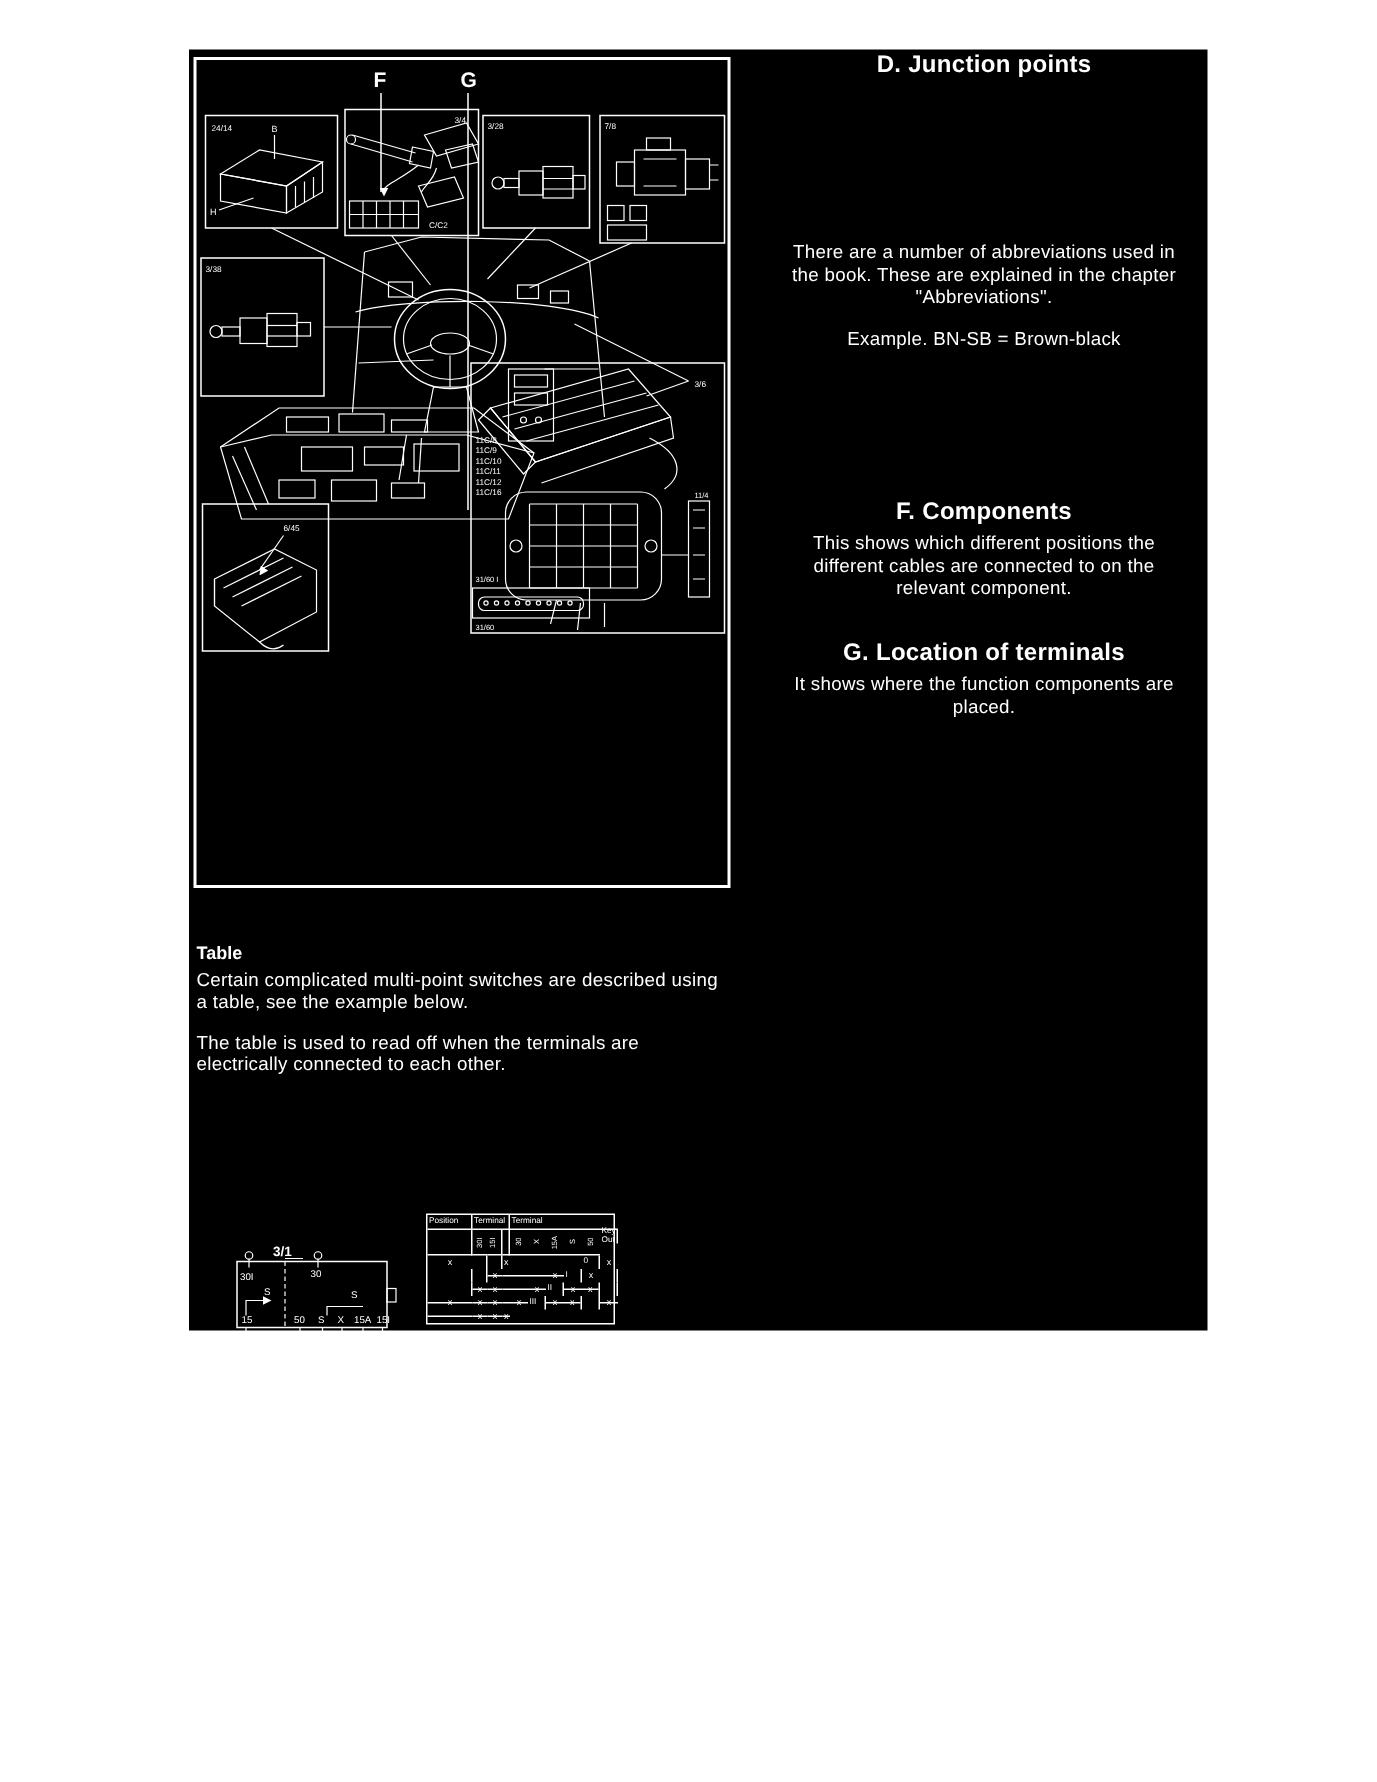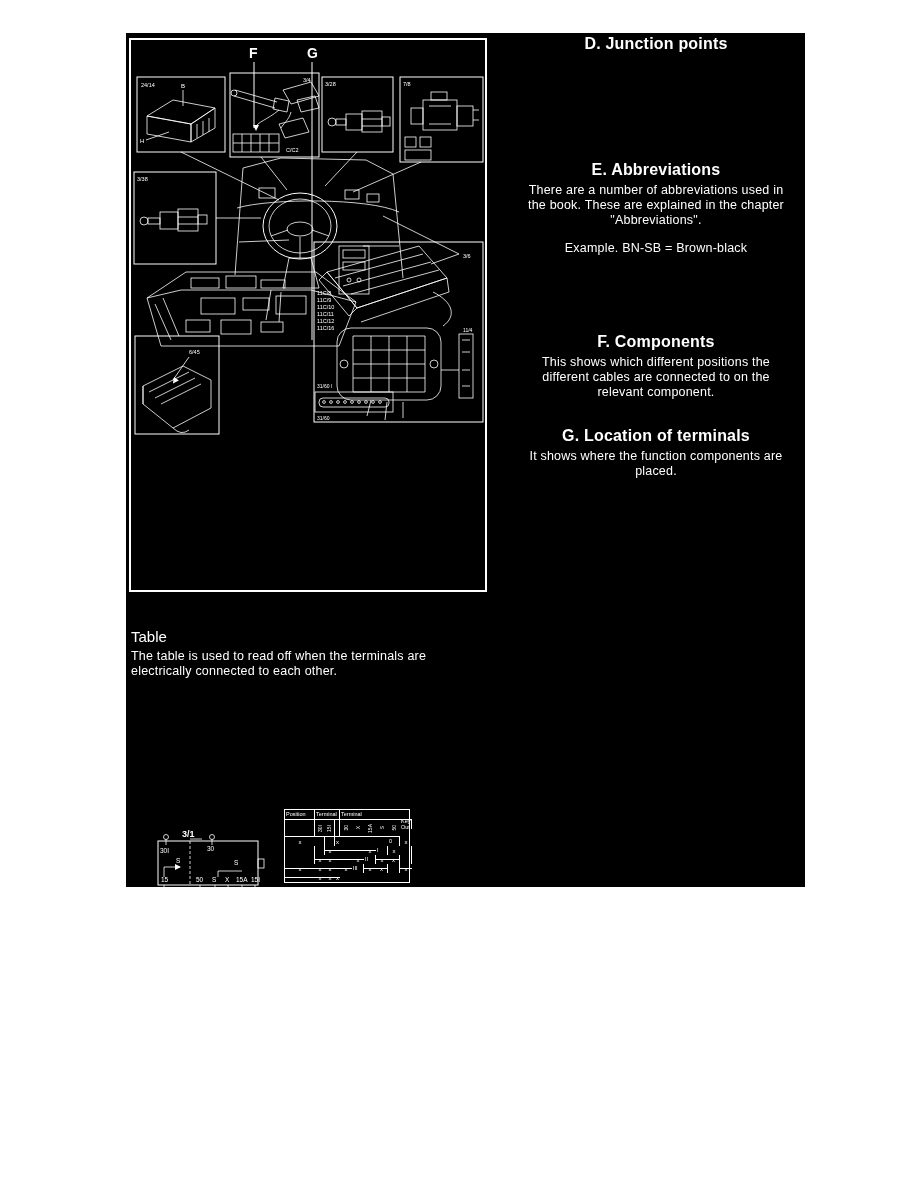--- a/index.html
+++ b/index.html
@@ -15,21 +15,21 @@
   
   .right-col { position:absolute; left:392px; top:0; width:276px; }
   .sect { position:absolute; left:0; width:276px;text-align:center; }
   .sect h2 { font-size:16px; font-weight:700; letter-spacing:.2px; margin-bottom:4px; }
   .sect p  { font-size:12.5px; line-height:1.18; letter-spacing:.2px; }
   .sect .example { margin-top:14px; }
   #sect-d { top:2px; } #sect-e { top:128px; } #sect-f { top:260px;margin-top:40px; } #sect-g { top:394px; }
 
   
   .table-text { position:absolute; left:5px; top:595px; width:356px; }
-  .table-text h2 { font-size:15px; font-weight:400; margin-bottom:4px; }
+  .table-text h2 { font-size:12px; font-weight:700; margin-bottom:4px; }
   .table-text p { font-size:12.5px; line-height:1.18; letter-spacing:.2px; margin-bottom:12px; }
   .table-text p.example { margin-top:22px; }
 
   
   .bottom-diagram { position:absolute; left:24px; top:768px; width:280px; height:100px; }
   .bottom-diagram svg { position:absolute; left:0; top:0; }
 
   
   .ct { position:absolute; left:134px; top:8px; width:126px; background:#000; border:1px solid #fff; display:grid;
         grid-template-columns:30px 10px 10px 5px 12px 12px 12px 12px 12px 12px; color:#fff; }
@@ -258,36 +258,36 @@
         <line class="lnt" x1="310" y1="330" x2="328" y2="330"></line>
       </g>
     </svg>
   </div>
 
   <div class="right-col">
     <div class="sect" id="sect-d">
       <h2>D. Junction points</h2>
     </div>
     <div class="sect" id="sect-e">
-      <h2>E. Abbreviations</h2>
       <p>There are a number of abbreviations used in the book. These are explained in the chapter "Abbreviations".</p>
       <p class="example">Example. BN-SB = Brown-black</p>
     </div>
     <div class="sect" id="sect-f">
       <h2>F. Components</h2>
       <p>This shows which different positions the different cables are connected to on the relevant component.</p>
     </div>
     <div class="sect" id="sect-g">
       <h2>G. Location of terminals</h2>
       <p>It shows where the function components are placed.</p>
     </div>
   </div>
 
   <div class="table-text">
     <h2>Table</h2>
+    <p>Certain complicated multi-point switches are described using a table, see the example below.</p>
     <p>The table is used to read off when the terminals are electrically connected to each other.</p>
   </div>
 
   <div class="bottom-diagram">
     <svg width="130" height="100" viewBox="0 0 130 100">
       <text x="32" y="36" font-size="9" font-weight="bold">3/1</text>
       <line class="lnt" x1="40" y1="38" x2="52" y2="38"></line>
       <rect class="ln" x="8" y="40" width="100" height="44"></rect>
       <line class="lnt" x1="40" y1="40" x2="40" y2="84" stroke-dasharray="3,2"></line>
       <circle class="lnt" cx="16" cy="36" r="2.5"></circle>

